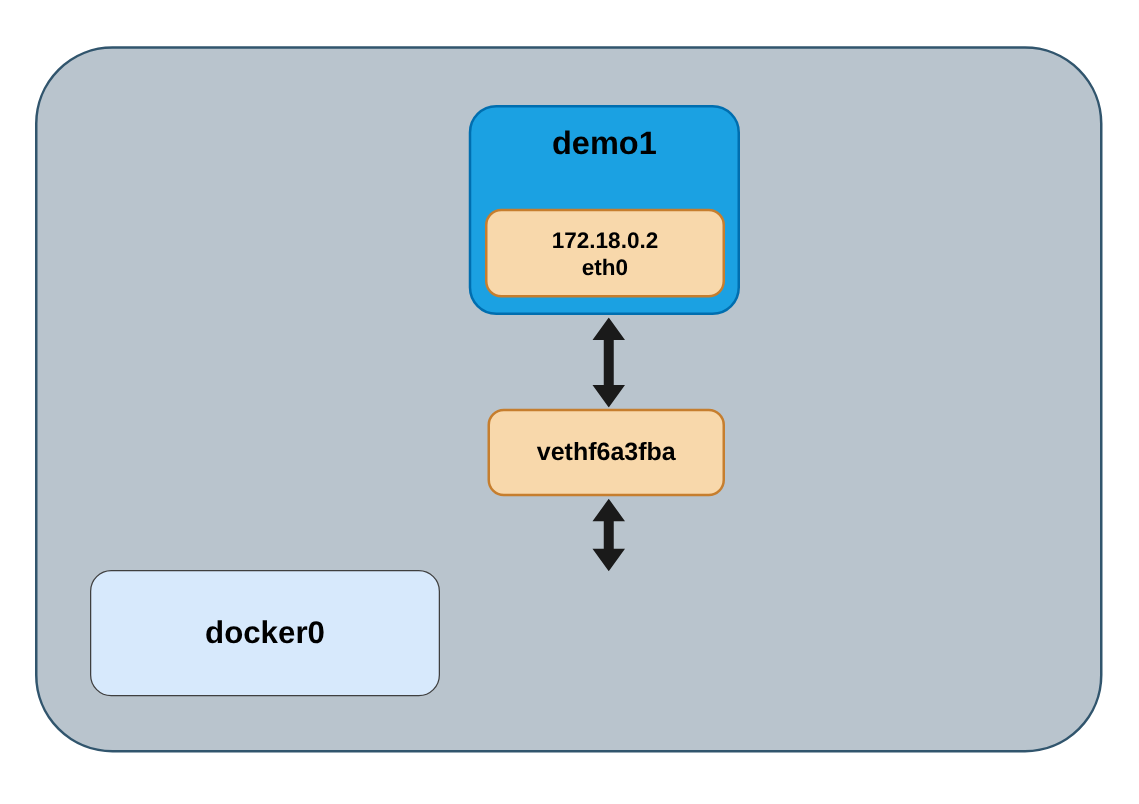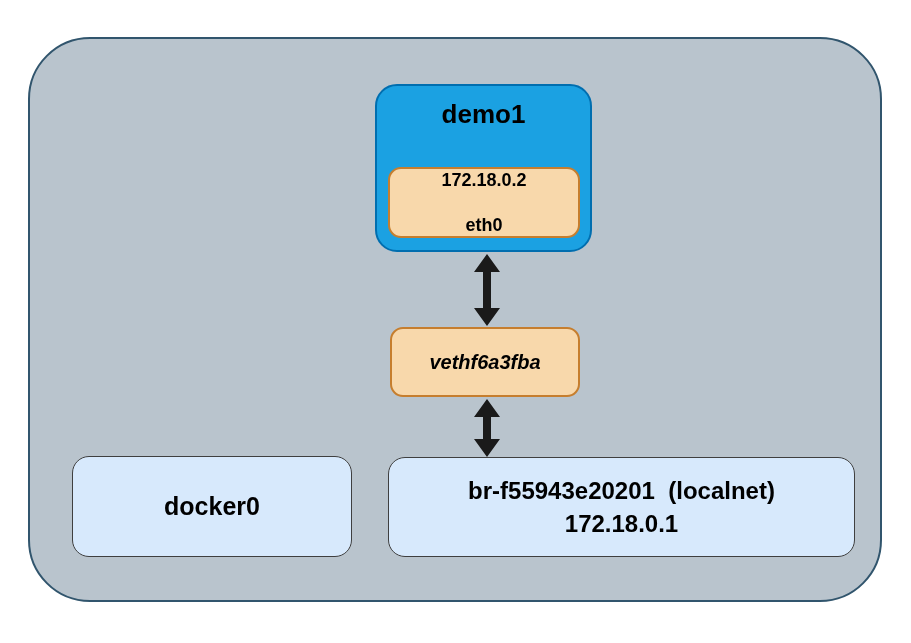--- a/index.html
+++ b/index.html
@@ -59,29 +59,27 @@
     border: 2px solid var(--iface-stroke, #c67e2e);
     border-radius: 13px;
   }
   .eth0-node {
     left: 388px;
     top: 167px;
     width: 192px;
     height: 71px;
     font-size: 18px;
     line-height: 22px;
-    justify-content: space-between;
   }
   .veth-node {
     left: 390px;
     top: 327px;
     width: 190px;
     height: 70px;
     font-size: 20px;
-    font-style: italic;
   }
   .bridge-style {
     background: var(--bridge-fill, #d7e9fc);
     border: 1.5px solid var(--bridge-stroke, #3f3f3f);
     border-radius: 17px;
   }
   .docker0-node {
     left: 72px;
     top: 456px;
     width: 280px;
@@ -135,18 +133,14 @@
   <div class="arrow arrow-2">
     <svg width="28" height="58" viewBox="0 0 28 58">
       <polygon points="14,0 27,18 18,18 18,40 27,40 14,58 1,40 10,40 10,18 1,18"></polygon>
     </svg>
   </div>
 
   <div class="node bridge-style docker0-node">
     <div>docker0</div>
   </div>
 
-  <div class="node bridge-style bridge-node">
-    <div class="pre">br-f55943e20201  (localnet)</div>
-    <div>172.18.0.1</div>
-  </div>
 
 </div>
 
 </body></html>

